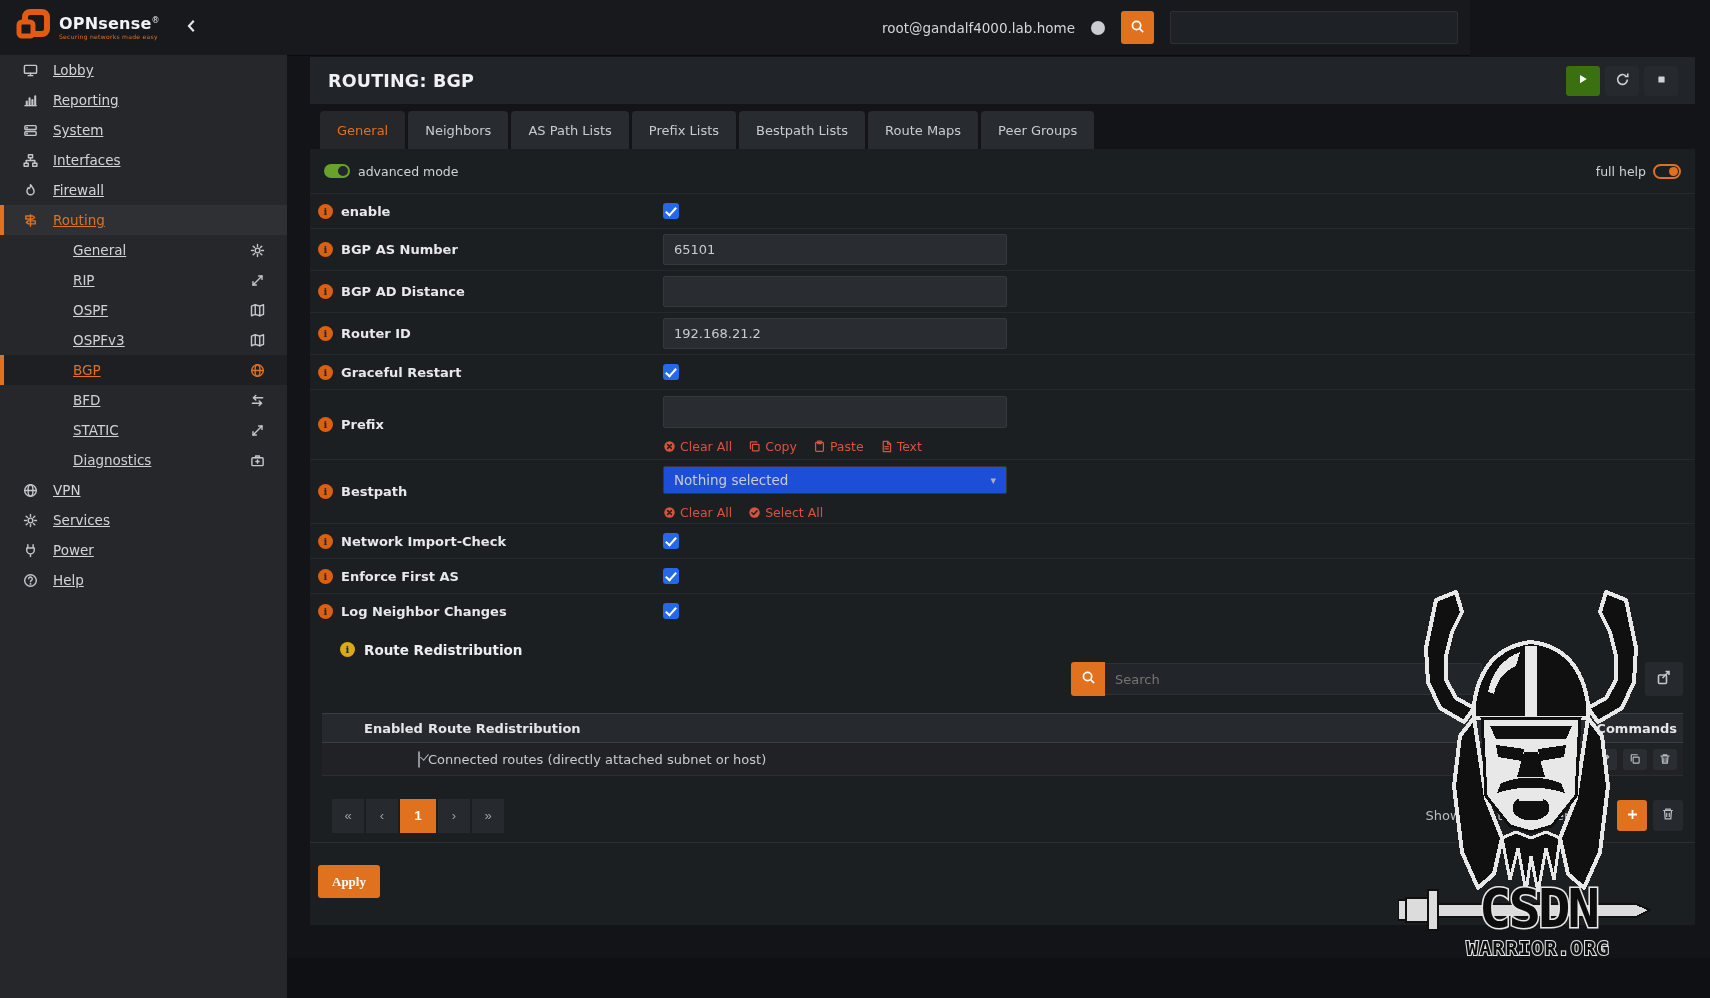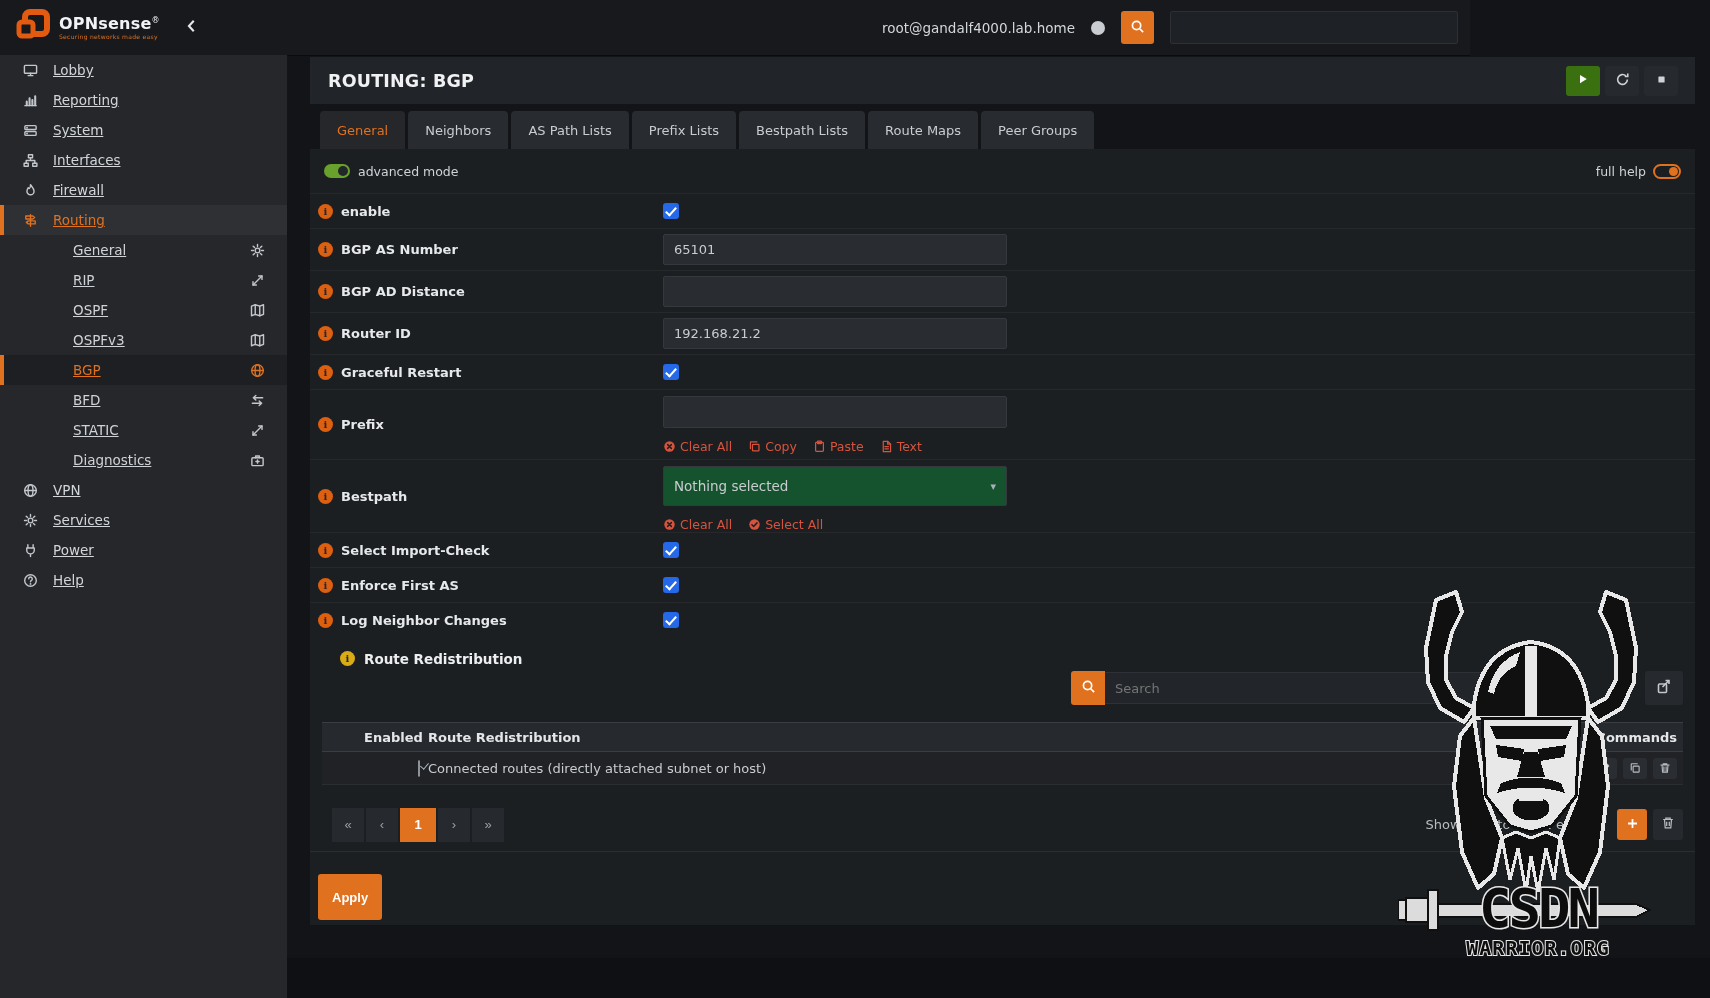--- a/index.html
+++ b/index.html
@@ -51,21 +51,21 @@
   .frow{display:flex;border-top:1px solid #26282b;box-sizing:border-box;}
   .fl{width:353px;display:flex;align-items:center;gap:8px;padding-left:8px;box-sizing:border-box;}
   .flabel{color:#e6e8ea;font-size:13px;font-weight:bold;}
   .info{width:15px;height:15px;min-width:15px;border-radius:50%;background:#dd5f10;color:#26292d;font-size:10px;font-weight:bold;display:flex;align-items:center;justify-content:center;font-family:"DejaVu Serif","Liberation Serif",serif;}
   .info.yellow{background:#d9ab16;}
   .fc{flex:1;display:flex;flex-direction:column;justify-content:center;}
   .fc.top{justify-content:flex-start;}
   .cb{width:16px;height:16px;border-radius:3px;background:#2569e8;position:relative;cursor:pointer;}
   .cb::after{content:"";position:absolute;left:5px;top:1.5px;width:4px;height:9px;border:solid #fff;border-width:0 2px 2px 0;transform:rotate(42deg);}
   .tinput{width:344px;height:31px;background:#292c30;border:1px solid #35383d;border-radius:2px;color:#c9ccd0;font-size:13px;padding:0 10px;box-sizing:border-box;outline:none;font-family:"DejaVu Sans","Liberation Sans",sans-serif;}
-  .fsel{width:344px;height:40px;background:#14532d;border:1px solid #35383d;border-radius:2px;color:#c9ccd0;font-size:13.5px;display:flex;align-items:center;padding:8px 10px;box-sizing:border-box;position:relative;cursor:pointer;}
+  .fsel{width:344px;height:28px;background:#1d4ed8;border:1px solid #35383d;border-radius:2px;color:#c9ccd0;font-size:13.5px;display:flex;align-items:center;padding:8px 10px;box-sizing:border-box;position:relative;cursor:pointer;}
   .fsel .caret{position:absolute;right:10px;color:#aab0b6;font-size:11px;}
   .linkrow{display:flex;gap:16px;margin-top:11px;}
   .alink{display:flex;align-items:center;gap:4px;color:#d6543e;font-size:12.5px;cursor:pointer;}
   
   .secrow{height:23px;display:flex;align-items:center;gap:9px;padding-left:30px;margin-top:10px;}
   .sectitle{color:#eceef0;font-size:13.5px;font-weight:bold;}
   
   .toolbar{height:36px;display:flex;align-items:center;box-sizing:border-box;padding-left:761px;padding-right:12px;margin-top:0;}
   .sbtn{width:34px;height:34px;border:none;border-radius:3px 0 0 3px;background:#e0711f;color:#fff;display:flex;align-items:center;justify-content:center;cursor:pointer;}
   .sinput{width:377px;height:32px;background:#222529;border:1px solid #2e3136;border-left:none;border-radius:0 2px 2px 0;color:#9ba0a6;font-size:13px;padding:0 10px;box-sizing:border-box;outline:none;font-family:"DejaVu Sans","Liberation Sans",sans-serif;}
@@ -90,21 +90,21 @@
   .pagerow{display:flex;align-items:center;margin:22px 12px 0 12px;height:35px;}
   .pager{display:flex;gap:2px;margin-left:10px;}
   .pbtn{min-width:32px;height:34px;background:#26292d;color:#9aa0a6;font-size:13px;display:flex;align-items:center;justify-content:center;border:none;cursor:pointer;}
   .pbtn.active{background:#e0711f;color:#fff;min-width:36px;font-weight:bold;}
   .pageright{margin-left:auto;display:flex;align-items:center;gap:6px;}
   .summary{color:#b9bdc2;font-size:13px;margin-right:10px;}
   .addbtn{width:30px;height:31px;border:none;border-radius:3px;background:#e0711f;color:#fff;display:flex;align-items:center;justify-content:center;cursor:pointer;}
   .delbtn{width:30px;height:31px;border:none;border-radius:3px;background:#26292d;color:#b9bdc2;display:flex;align-items:center;justify-content:center;cursor:pointer;}
   .divider{border-top:1px solid #2a2d31;margin-top:9px;}
   .applyrow{padding:22px 0 0 8px;}
-  .applybtn{height:46px;padding:0 14px;border:none;border-radius:3px;background:#e0711f;color:#fff;font-size:13px;font-weight:bold;cursor:pointer;font-family:Liberation Sans, sans-serif;}
+  .applybtn{height:33px;padding:0 14px;border:none;border-radius:3px;background:#e0711f;color:#fff;font-size:13px;font-weight:bold;cursor:pointer;font-family:Liberation Serif, serif;}
   #botband{position:absolute;left:287px;top:958px;right:0;bottom:0;background:#0e1013;}
   
   #watermark{position:absolute;left:1398px;top:586px;width:270px;height:380px;z-index:50;pointer-events:none;}
   .wm-txt{font-family:"DejaVu Sans Mono","Liberation Mono",monospace;font-weight:bold;}
 </style>
 </head>
 <body>
 
 <div id="stage">
 
@@ -475,21 +475,21 @@
                   </svg>
                 </span>
                 <span>Select All</span>
               </span>
             </div>
           </div>
         </div>
         <div class="frow" style="min-height: 35px;">
           <div class="fl">
             <span class="info">i</span>
-            <span class="flabel">Select Import-Check</span>
+            <span class="flabel">Network Import-Check</span>
           </div>
           <div class="fc">
             <span class="cb"></span>
           </div>
         </div>
         <div class="frow" style="min-height: 35px;">
           <div class="fl">
             <span class="info">i</span>
             <span class="flabel">Enforce First AS</span>
           </div>

